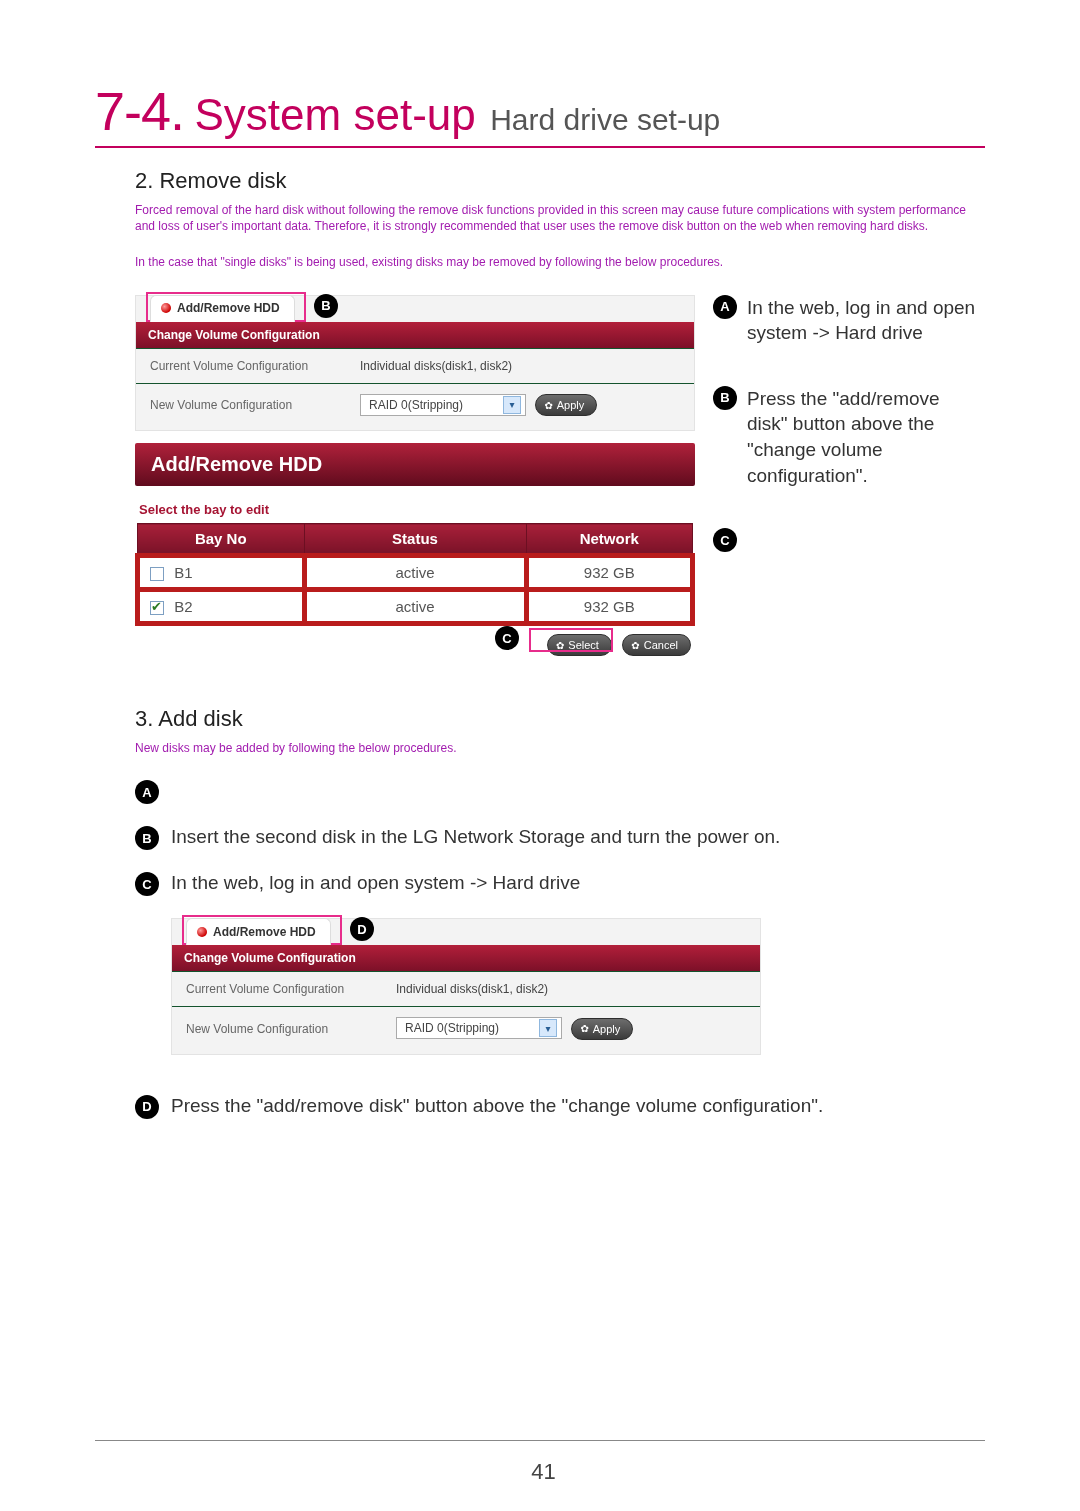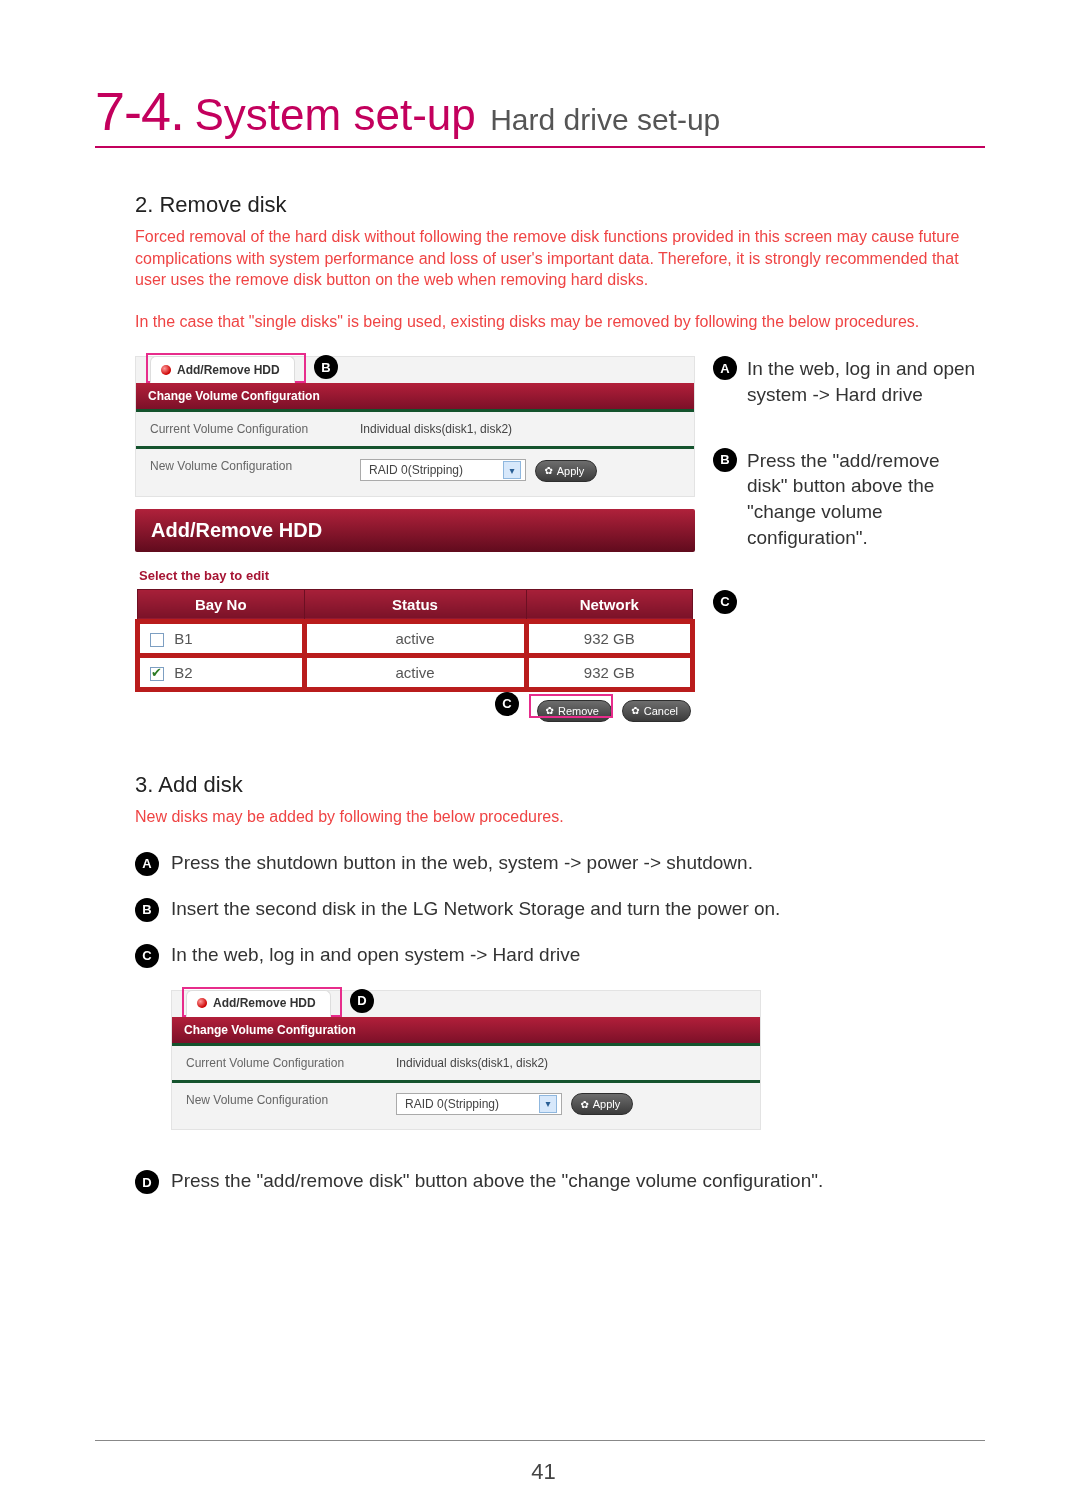--- a/index.html
+++ b/index.html
@@ -10,21 +10,21 @@
     font-family: "Segoe UI", Arial, Helvetica, sans-serif;
     color: #333;
     position: relative;
   }
   .page {
     padding: 80px 95px 60px 95px;
   }
   .title-row {
     border-bottom: 2px solid #c3005d;
     padding-bottom: 4px;
-    margin-bottom: 44px;
+    margin-bottom: 20px;
   }
   .title-row .chapter {
     color: #c3005d;
     font-size: 54px;
     font-weight: 400;
     letter-spacing: -1px;
   }
   .title-row .t-main {
     color: #c3005d;
     font-size: 44px;
@@ -34,21 +34,21 @@
   .title-row .t-sub {
     color: #555;
     font-size: 30px;
     font-weight: 300;
     margin-left: 10px;
   }
 
   .body { padding-left: 40px; }
 
   .sec-head { font-size: 22px; font-weight: 500; color: #222; margin-bottom: 8px; }
-  .sec-para { font-size: 16px; color: #ef4444; line-height: 1.35; margin-bottom: 24px; }
+  .sec-para { font-size: 12px; color: #a21caf; line-height: 1.35; margin-bottom: 24px; }
   .sec-para + .sec-para { margin-top: -4px; }
 
   
   .panel {
     background: #f3f3f3;
     border: 1px solid #e3e3e3;
     font-size: 13px;
     color: #555;
     position: relative;
   }
@@ -78,22 +78,23 @@
   .sub-bar {
     background: linear-gradient(#b21f3a, #7c1028);
     color: #fff;
     font-size: 12px;
     font-weight: 600;
     padding: 6px 12px;
   }
 
   .kv-row {
     display: flex;
+    align-items: center;
     padding: 10px 14px;
-    border-top: 3px solid #14532d;
+    border-top: 1px solid #14532d;
   }
   .kv-row .klabel { flex: 0 0 210px; color: #666; font-size: 12px; }
   .kv-row .kval { font-size: 12px; color: #444; }
 
   .select-box {
     display: inline-flex; align-items: center;
     background: #fff; border: 1px solid #aaa;
     font-size: 12px; height: 22px;
     padding: 0 4px 0 8px;
   }
@@ -290,21 +291,21 @@
                 <td>active</td>
                 <td>932 GB</td>
               </tr>
             </tbody>
           </table>
           <div class="btn-row" style="position:relative;">
             <span class="badge badge-float" style="right:176px; top:0;">C</span>
             <span class="pink-box" style="right:82px; top:2px; width:84px; height:24px;"></span>
             <span class="btn">
               <span class="bsym">✿</span>
-              <span>Remove</span>
+              <span>Select</span>
             </span>
             <span class="btn">
               <span class="bsym">✿</span>
               <span>Cancel</span>
             </span>
           </div>
         </div>
 
       </div>
 
@@ -323,21 +324,20 @@
       </div>
     </div>
 
     <div class="sec-add">
       <div class="sec-head">3. Add disk</div>
       <div class="sec-para">New disks may be added by following the below procedures.</div>
 
       <div class="step-list">
         <div class="step">
           <span class="badge">A</span>
-          <span>Press the shutdown button in the web, system -&gt; power -&gt; shutdown.</span>
         </div>
         <div class="step">
           <span class="badge">B</span>
           <span>Insert the second disk in the LG Network Storage and turn the power on.</span>
         </div>
         <div class="step">
           <span class="badge">C</span>
           <span>In the web, log in and open system -&gt; Hard drive</span>
         </div>
       </div>

